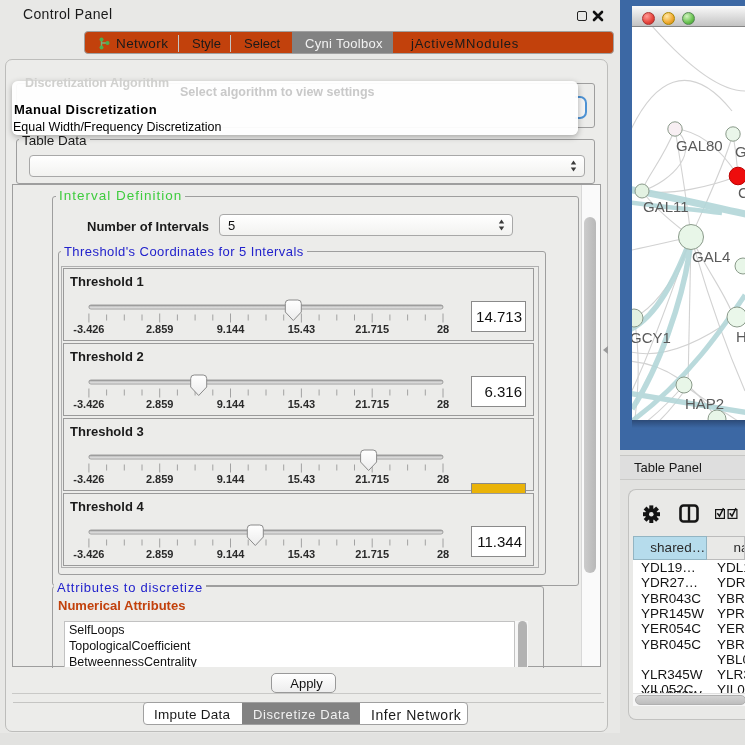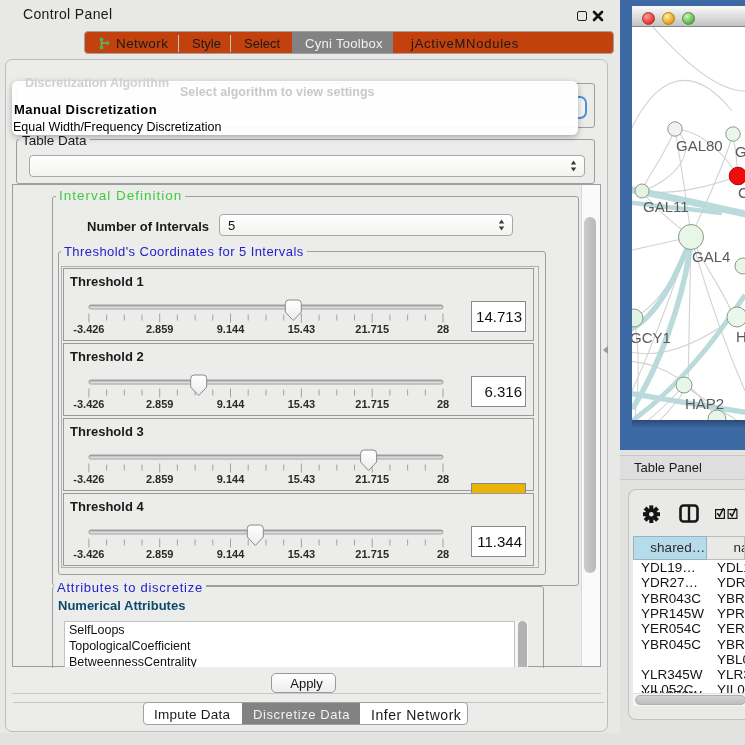--- a/index.html
+++ b/index.html
@@ -261,21 +261,21 @@
         <stop offset="1" stop-color="#ececec"></stop>
   </linearGradient>
     </defs>
 </svg>
 <div class="abs" style="left:471px;top:526px;width:55px;height:31px;background:#fff;border:1px solid #8a8a8a;box-sizing:border-box;">
   <div class="abs" style="right:3px;top:6px;font-size:15px;color:#111;">11.344</div>
 </div>
 
 <div class="abs" style="left:52px;top:586px;width:490px;height:100px;border:1px solid #9e9e9e;border-radius:3px;clip-path:inset(0 0 20px 0);"></div>
 <div class="abs" style="left:54px;top:580px;font-size:13px;letter-spacing:0.75px;color:#2222cc;background:#ececea;padding:0 3px;">Attributes to discretize</div>
-<div class="abs" style="left:58px;top:598px;font-size:13px;font-weight:bold;color:#0c4a6e;">Numerical Attributes</div>
+<div class="abs" style="left:58px;top:598px;font-size:13px;font-weight:bold;color:#c2410c;">Numerical Attributes</div>
 <div class="abs" style="left:64px;top:621px;width:451px;height:46px;background:#ffffff;border:1px solid #c2c2c2;border-bottom:none;box-sizing:border-box;overflow:hidden;padding-left:33px;">
   <div class="abs" style="left:4px;top:0.5px;font-size:12.5px;color:#111;">SelfLoops</div>
   <div class="abs" style="left:4px;top:16.8px;font-size:12.5px;color:#111;">TopologicalCoefficient</div>
   <div class="abs" style="left:4px;top:33.1px;font-size:12.5px;color:#111;">BetweennessCentrality</div>
 </div>
 <div class="abs" style="left:515px;top:621px;width:13px;height:46px;background:#f6f6f6;"></div>
 <div class="abs" style="left:518px;top:621px;width:9px;height:46px;background:#b2b2b2;border-radius:4.5px 4.5px 0 0;"></div>
 
 <div class="abs" style="left:271px;top:673px;width:65px;height:20px;background:linear-gradient(#ffffff,#ededed);border:1px solid #999;border-radius:5px;box-sizing:border-box;text-align:center;">
   <span style="font-size:13px;color:#111;line-height:18px;position:relative;left:3px;">Apply</span>

